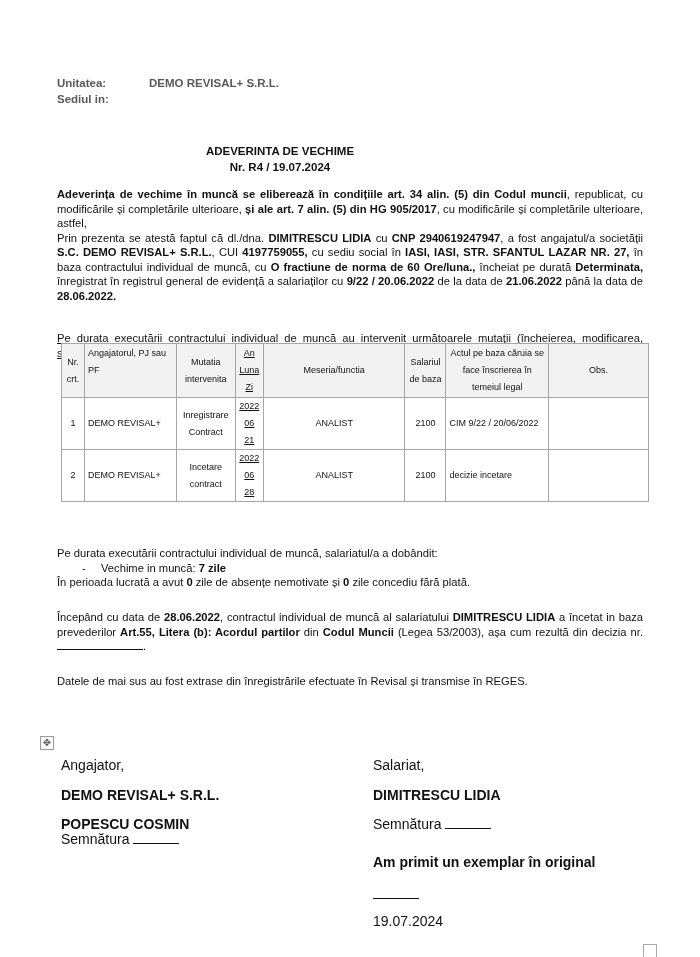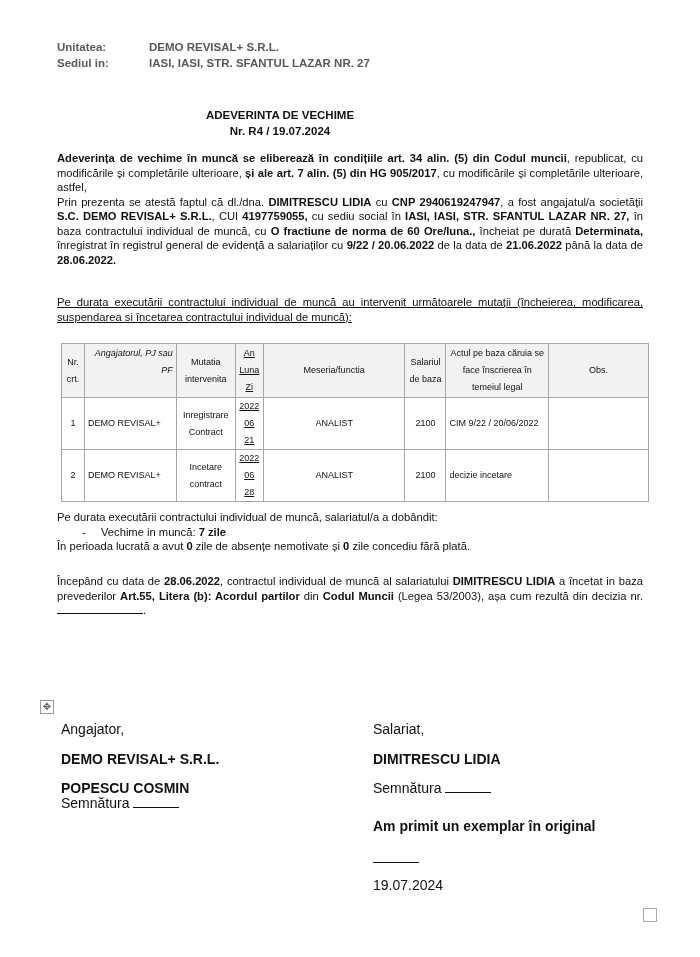--- a/index.html
+++ b/index.html
@@ -1,21 +1,21 @@
 <!DOCTYPE html>
 <html><head>
 <meta charset="utf-8">
 <style>
   html, body { margin: 0; padding: 0; background: #ffffff; }
   body {
     width: 700px; height: 957px; position: relative; overflow: hidden;
     font-family: "Liberation Sans", "DejaVu Sans", sans-serif;
     color: #111; font-size: 11.2px; line-height: 14.5px;
   }
-  .abs { position: absolute; }
+  .abs { position: absolute; margin-top: 36px; }
   b, .b { font-weight: bold; }
   .hdr { left: 57px; top: 40px; color: #595959; font-weight: bold; font-size: 11.5px; line-height: 15.5px; }
   .hdr .row { display: flex; }
   .hdr .lbl { width: 92px; }
   .title { left: 0; width: 560px; text-align: center; top: 108px; font-weight: bold; font-size: 11.5px; line-height: 15.5px; }
   .para { left: 57px; width: 586px; text-align: justify; }
   .para p { margin: 0; }
   table.mut {
     position: absolute; left: 61px; top: 343px; width: 588px;
     border-collapse: collapse; font-size: 9px; line-height: 17px;
@@ -38,21 +38,20 @@
 </head>
 <body>
 
 <div class="abs hdr">
   <div class="row">
     <span class="lbl">Unitatea:</span>
     <span>DEMO REVISAL+ S.R.L.</span>
   </div>
   <div class="row">
     <span class="lbl">Sediul in:</span>
-    <span>IASI, IASI, STR. SFANTUL LAZAR NR. 27</span>
   </div>
 </div>
 
 <div class="abs title">
   <div>ADEVERINTA DE VECHIME</div>
   <div>Nr. R4 / 19.07.2024</div>
 </div>
 
 <div class="abs para" style="top:151px;">
   <p><b>Adeverința de vechime în muncă se eliberează în condițiile art. 34 alin. (5) din Codul muncii</b><span>, republicat, cu modificările și completările ulterioare, </span><b>și ale art. 7 alin. (5) din HG 905/2017</b><span>, cu modificările și completările ulterioare, astfel,</span></p>
@@ -70,21 +69,21 @@
       <col style="width:59px">
       <col style="width:28px">
     <col style="width:142px">
       <col style="width:41px">
       <col style="width:103px">
       <col style="width:100px">
   </colgroup>
   <tbody>
       <tr>
     <th>Nr. crt.</th>
-    <th style="text-align:right;vertical-align:top;font-style:italic;">Angajatorul, PJ sau PF</th>
+    <th style="text-align:left;vertical-align:top;">Angajatorul, PJ sau PF</th>
     <th>Mutatia intervenita</th>
     <th>
       <div class="ul">An</div>
       <div class="ul">Luna</div>
       <div class="ul">Zi</div>
     </th>
     <th>Meseria/functia</th>
     <th>Salariul de baza</th>
     <th>Actul pe baza căruia se face înscrierea în temeiul legal</th>
     <th>Obs.</th>
@@ -130,20 +129,21 @@
   <p>Pe durata executării contractului individual de muncă, salariatul/a a dobândit:</p>
   <p><span style="display:inline-block;width:12px;margin-left:25px;">-</span><span style="margin-left:7px;">Vechime in muncă: </span><b>7 zile</b></p>
   <p><span>În perioada lucrată a avut </span><b>0</b><span> zile de absențe nemotivate și </span><b>0</b><span> zile concediu fără plată.</span></p>
 </div>
 
 <div class="abs para" style="top:574px;">
   <p><span>Începând cu data de </span><b>28.06.2022</b><span>, contractul individual de muncă al salariatului </span><b>DIMITRESCU LIDIA</b><span> a încetat in baza prevederilor </span><b>Art.55, Litera (b): Acordul partilor</b><span> din </span><b>Codul Muncii</b><span> (Legea 53/2003), așa cum rezultă din decizia nr. </span><span class="blank" style="width:86px;"></span><span>.</span></p>
 </div>
 
 <div class="abs para" style="top:638px;">
+  <p>Datele de mai sus au fost extrase din înregistrările efectuate în Revisal și transmise în REGES.</p>
 </div>
 
 <div class="abs move-handle">✥</div>
 
 <div class="abs sig" style="left:61px;top:722px;">
   <div>Angajator,</div>
   <div style="margin-top:15px;" class="b">DEMO REVISAL+ S.R.L.</div>
   <div style="margin-top:15px;" class="b">POPESCU COSMIN</div>
   <div><span>Semnătura </span><span class="blank" style="width:46px;"></span></div>
 </div>

